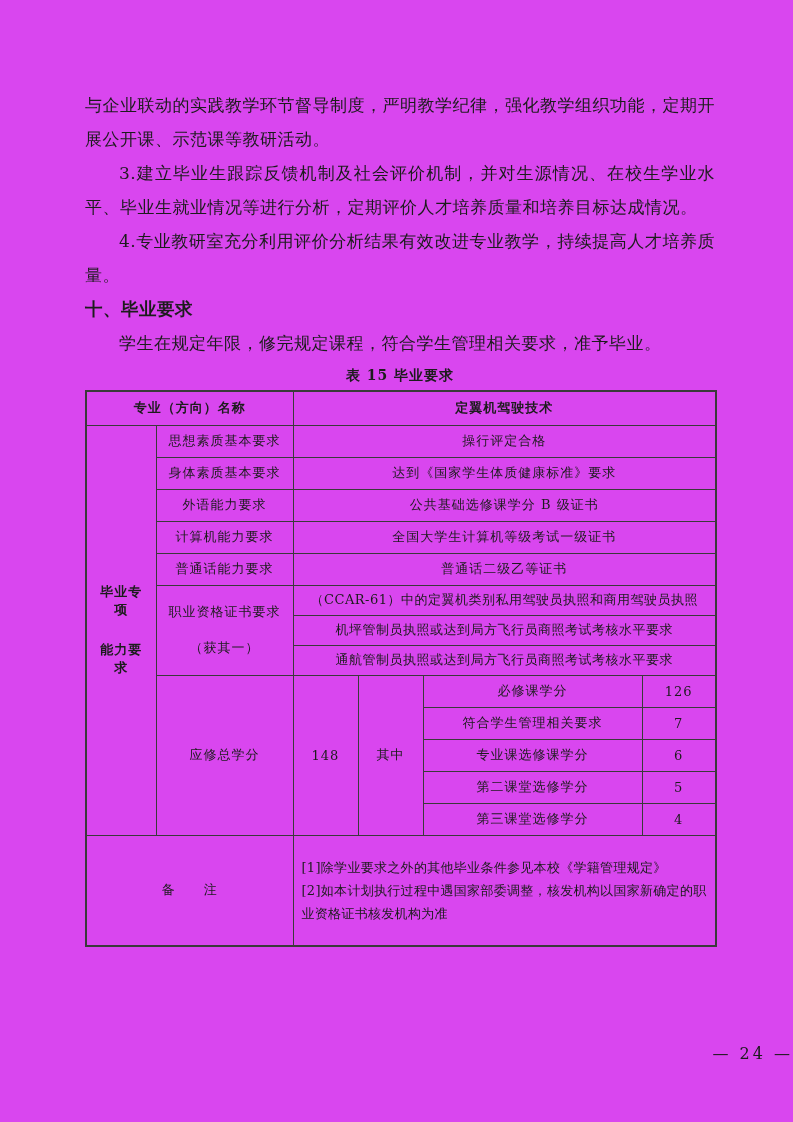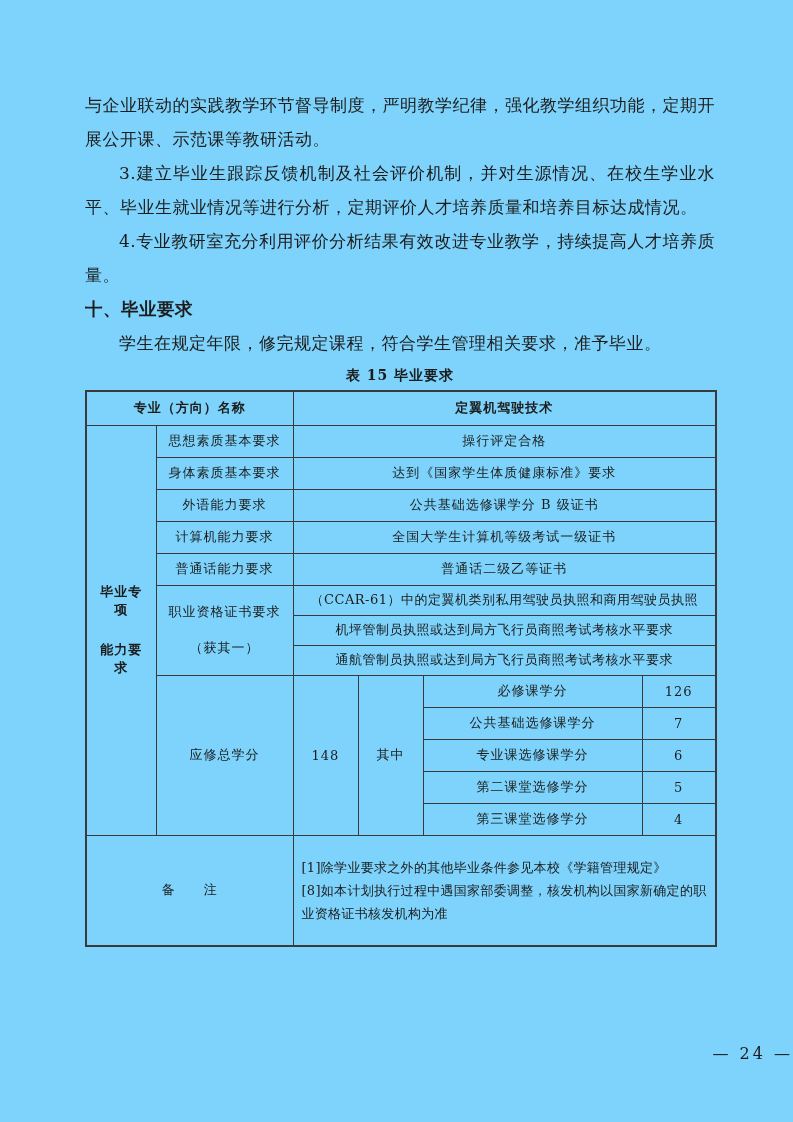--- a/index.html
+++ b/index.html
@@ -1,21 +1,21 @@
 <!DOCTYPE html>
 <html><head>
 <meta charset="utf-8">
 <style>
   * { box-sizing: border-box; }
   html, body { margin: 0; padding: 0; background: #ffffff; }
   .page {
     position: relative;
     width: 793px;
     height: 1122px;
-    background: #7dd3fc;
+    background: #d946ef;
     font-family: "DejaVu Serif", "Liberation Serif", serif;
     color: #1c1c1c;
     overflow: hidden;
   }
   .content {
     position: absolute;
     left: 85px;
     top: 88px;
     width: 630px;
   }
@@ -153,41 +153,41 @@
         </tr>
 
         <tr class="h-credit">
           <td rowspan="5">应修总学分</td>
           <td rowspan="5">148</td>
           <td rowspan="5">其中</td>
           <td>必修课学分</td>
           <td>126</td>
         </tr>
         <tr class="h-credit">
-          <td>公共基础选修课学分</td>
+          <td>符合学生管理相关要求</td>
           <td>7</td>
         </tr>
         <tr class="h-credit">
           <td>专业课选修课学分</td>
           <td>6</td>
         </tr>
         <tr class="h-credit">
           <td>第二课堂选修学分</td>
           <td>5</td>
         </tr>
         <tr class="h-credit">
           <td>第三课堂选修学分</td>
           <td>4</td>
         </tr>
 
         <tr class="h-remark">
           <td colspan="2">备　　注</td>
           <td colspan="4" class="remark-cell">
             <div>[1]除学业要求之外的其他毕业条件参见本校《学籍管理规定》</div>
-            <div>[8]如本计划执行过程中遇国家部委调整，核发机构以国家新确定的职业资格证书核发机构为准</div>
+            <div>[2]如本计划执行过程中遇国家部委调整，核发机构以国家新确定的职业资格证书核发机构为准</div>
           </td>
         </tr>
       </tbody>
     </table>
   </div>
 
   <div class="footer">— 24 —</div>
 </div>
 
 </body></html>

